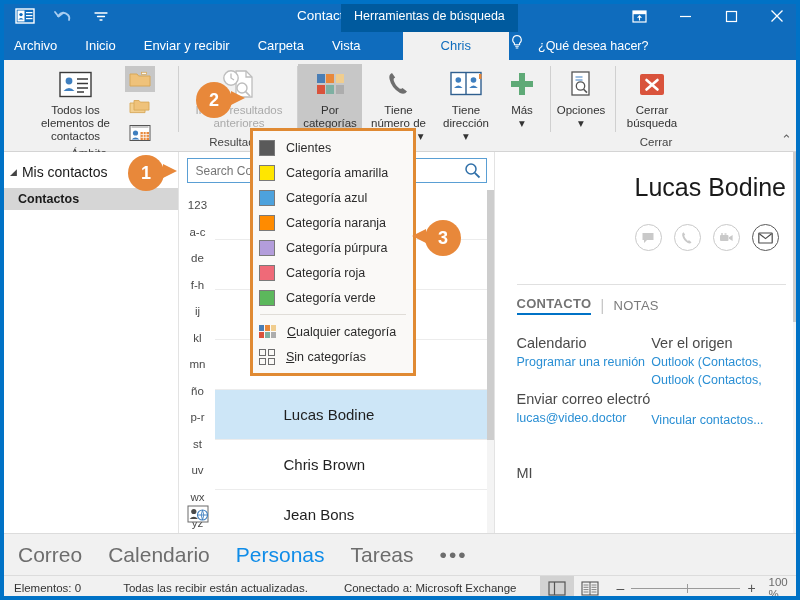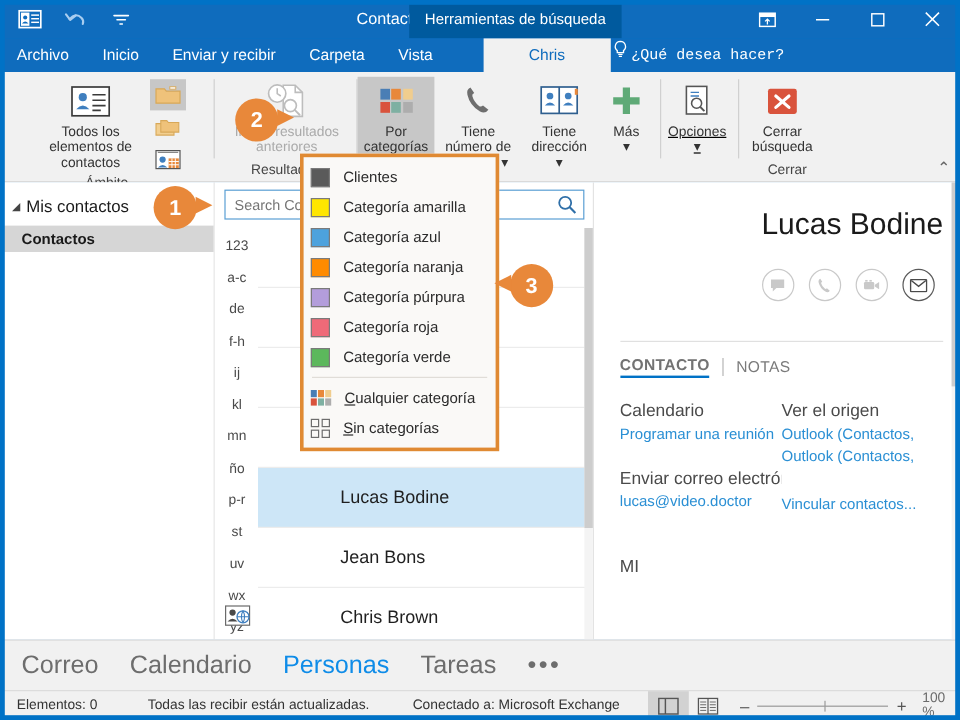--- a/index.html
+++ b/index.html
@@ -45,21 +45,21 @@
   }
   .menu-items { position: absolute; left: 0; top: 0; display: flex; height: 28px; align-items: flex-start; }
   .menu-item {
     color: #ffffff; font-size: 13px; padding: 0 14px; height: 28px; line-height: 28px; cursor: pointer;
   }
   .menu-item.active-tab {
     background: #f1f1f1; color: #0f6cbd;
   }
   .tellme {
     position: absolute; left: 510px; top: 0; height: 28px; line-height: 28px;
-    color: #fff; font-size: 12.5px; display: flex; align-items: center; gap: 2px; cursor: pointer; font-family: Liberation Mono, monospace;
+    color: #fff; font-size: 12.5px; display: flex; align-items: center; gap: 14px; cursor: pointer;
   }
 
   
   .ribbon {
     position: absolute; left: 0; top: 60px; width: 800px; height: 92px;
     background: #f1f1f1; border-bottom: 1px solid #d4d4d4;
   }
   .rb-groups { position: relative; height: 92px; display: flex; }
   .rb-group { position: relative; height: 92px; display: flex; flex-direction: column; }
   .rb-body { flex: 1; display: flex; align-items: flex-start; padding-top: 4px; }
@@ -437,21 +437,21 @@
             <span class="bb-text"><span>Más</span><br><span>▾</span></span>
           </div>
         </div>
         <div class="rb-label"></div>
       </div>
 
       <div class="rb-sep"></div>
 
       <div class="rb-group" style="width:64px;">
         <div class="rb-body">
-          <div class="big-btn" style="width:60px;text-decoration:underline;">
+          <div class="big-btn" style="width:60px;">
             <span class="bb-icon">
               <svg width="28" height="28" viewBox="0 0 28 28">
                 <rect x="5" y="2" width="17" height="23" fill="#ffffff" stroke="#555" stroke-width="1.3"></rect>
                 <path d="M8.5 7 h7 M8.5 10 h7" stroke="#3f7fbf" stroke-width="1.2"></path>
                 <circle cx="13.5" cy="16" r="4.2" fill="none" stroke="#555" stroke-width="1.3"></circle>
                 <path d="M16.6 19.2 L20 22.6" stroke="#555" stroke-width="1.6"></path>
               </svg>
             </span>
             <span class="bb-text"><span>Opciones</span><br><span>▾</span></span>
           </div>
@@ -553,29 +553,29 @@
           <span class="cname"></span>
         </div>
         <div class="crow sel">
           <span class="cthumb">
             <span class="ph" style="background:linear-gradient(165deg,#8a6a52 0%,#5a4030 38%,#7d6aa0 72%,#3a2f44 100%)"></span>
           </span>
           <span class="cname">Lucas Bodine</span>
         </div>
         <div class="crow">
           <span class="cthumb">
+            <span class="ph" style="background:linear-gradient(150deg,#4b6d8f 0%,#2f4a66 40%,#b08f74 72%,#3c3228 100%)"></span>
+          </span>
+          <span class="cname">Chris Brown</span>
+        </div>
+        <div class="crow">
+          <span class="cthumb">
             <span class="ph ph-blank"><span class="head"></span><span class="body"></span></span>
           </span>
           <span class="cname">Jean Bons</span>
-        </div>
-        <div class="crow">
-          <span class="cthumb">
-            <span class="ph" style="background:linear-gradient(150deg,#4b6d8f 0%,#2f4a66 40%,#b08f74 72%,#3c3228 100%)"></span>
-          </span>
-          <span class="cname">Chris Brown</span>
         </div>
       </div>
       <div class="list-scroll">
         <div class="list-thumb"></div>
       </div>
     </div>
 
     <div class="readpane">
       <div class="rp-head">
         <span class="rp-photo">

